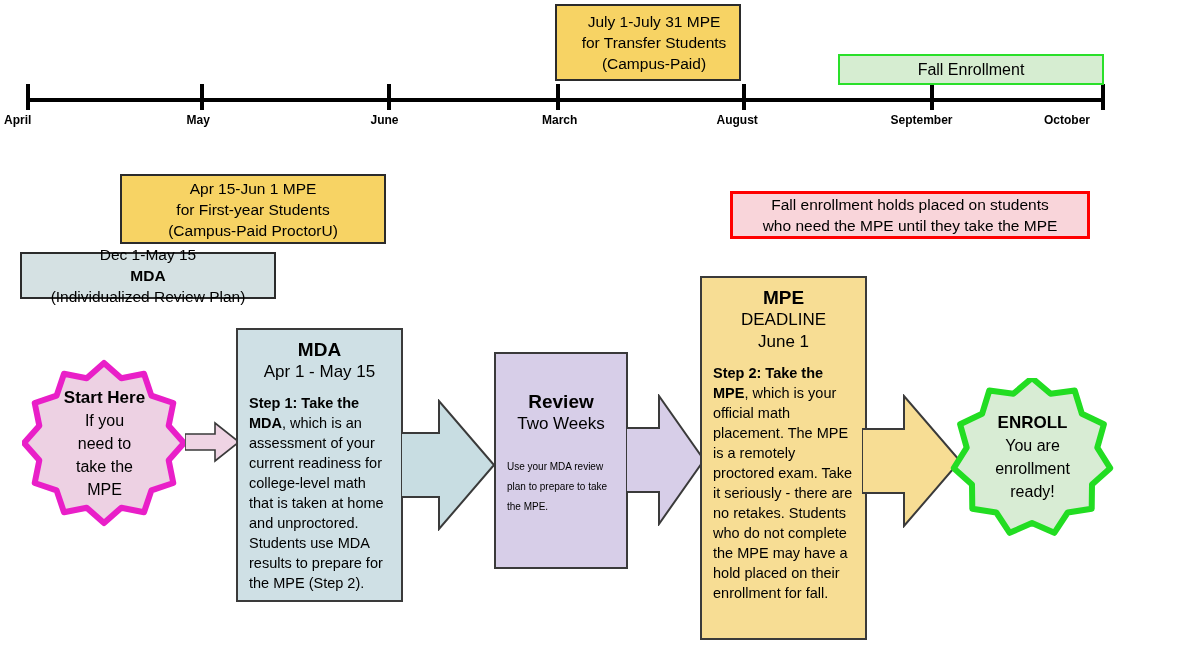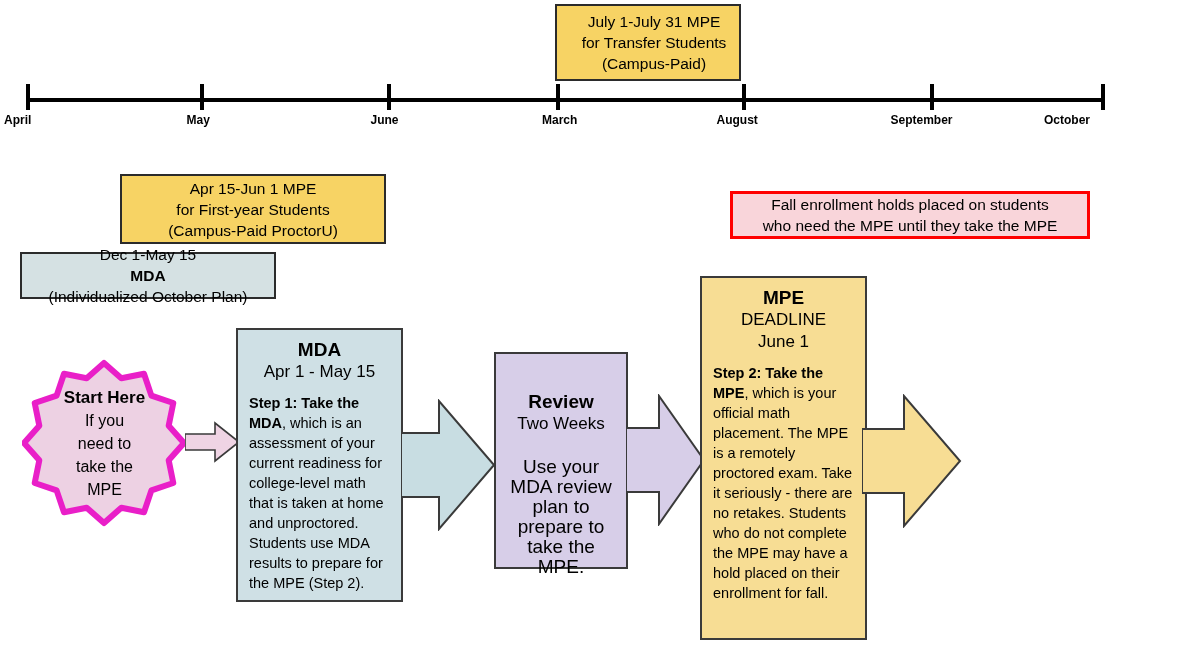--- a/index.html
+++ b/index.html
@@ -116,21 +116,21 @@
 
   .flow-mda {
     left: 236px; top: 328px; width: 167px; height: 274px;
     background: #cfe0e5;
   }
   .flow-review {
     left: 494px; top: 352px; width: 134px; height: 217px;
     background: #d7cee8;
     display: flex; flex-direction: column; justify-content: flex-start;
   }
-  .flow-review .body { text-align: center; margin-top: 22px; font-size: 19px; }
+  .flow-review .body { margin-top: 22px; font-size: 10px; }
   .flow-mpe {
     left: 700px; top: 276px; width: 167px; height: 364px;
     background: #f7dd94;
   }
 
   
   .burst {
     position: absolute;
     display: flex; align-items: center; justify-content: center;
     text-align: center;
@@ -174,36 +174,39 @@
       <div class="tl-tick" style="left: 1101px;"></div>
       <div class="tl-label" style="left: 1044px;">October</div>
     </div>
 
   <div class="tbox box-transfer">
     <span>July 1-July 31 MPE</span>
     <span>for Transfer Students</span>
     <span>(Campus-Paid)</span>
   </div>
 
+  <div class="tbox box-fall-enroll">
+    <span>Fall Enrollment</span>
+  </div>
 
 
   <div class="tbox box-firstyear">
     <span>Apr 15-Jun 1  MPE</span>
     <span>for First-year Students</span>
     <span>(Campus-Paid ProctorU)</span>
   </div>
 
   <div class="tbox box-holds">
     <span>Fall enrollment holds placed on students</span>
     <span>who need the MPE until they take the MPE</span>
   </div>
 
   <div class="tbox box-mda-note">
     <span><span>Dec 1-May 15 </span><b>MDA</b></span>
-    <span>(Individualized October Plan)</span>
+    <span>(Individualized Review Plan)</span>
   </div>
 
   <div class="burst burst-start">
     <svg width="165" height="170" viewBox="0 0 165 170">
       <polygon id="start-poly" points="82.0,5.0 99.3,20.3 122.0,15.7 129.4,37.6 151.3,45.0 146.7,67.7 162.0,85.0 146.7,102.3 151.3,125.0 129.4,132.4 122.0,154.3 99.3,149.7 82.0,165.0 64.7,149.7 42.0,154.3 34.6,132.4 12.7,125.0 17.3,102.3 2.0,85.0 17.3,67.7 12.7,45.0 34.6,37.6 42.0,15.7 64.7,20.3" stroke-width="6" stroke-linejoin="round" fill="#edd1e3" stroke="#e91fc8"></polygon>
     </svg>
     <div class="burst-text">
       <span class="t1">Start Here</span>
       <span>If you</span>
       <span>need to</span>
@@ -248,14 +251,25 @@
     <div class="sub">June 1</div>
     <div class="body"><b>Step 2: Take the MPE</b><span>, which is your official math placement. The MPE is a remotely proctored exam. Take it seriously - there are no retakes. Students who do not complete the MPE may have a hold placed on their enrollment for fall.</span></div>
   </div>
 
   <div class="arrow" style="left:862px; top:394px;">
     <svg width="100" height="134" viewBox="0 0 100 134">
       <polygon id="ar4" points="0,35 42,35 42,2 98,67 42,132 42,99 0,99" stroke="#3a3a3a" stroke-width="2" fill="#f7dd94"></polygon>
     </svg>
   </div>
 
+  <div class="burst burst-enroll">
+    <svg width="165" height="158" viewBox="0 0 165 158">
+      <polygon id="enroll-poly" points="82.0,0.0 100.6,15.7 124.7,12.5 131.9,35.8 153.9,46.2 147.3,69.6 160.2,90.2 142.0,106.4 141.7,130.7 117.7,134.5 104.3,154.8 82.0,145.0 59.7,154.8 46.3,134.5 22.3,130.7 22.0,106.4 3.8,90.2 16.7,69.6 10.1,46.2 32.1,35.8 39.3,12.5 63.4,15.7" stroke-width="6" stroke-linejoin="round" fill="#d8ecd4" stroke="#22dd22"></polygon>
+    </svg>
+    <div class="burst-text">
+      <span class="t1">ENROLL</span>
+      <span>You are</span>
+      <span>enrollment</span>
+      <span>ready!</span>
+    </div>
+  </div>
 
 </div>
 
 </body></html>

